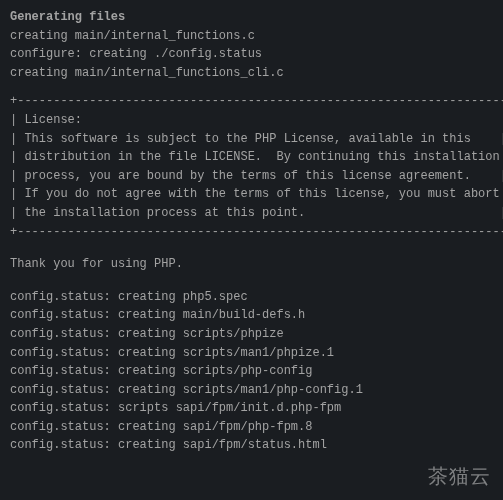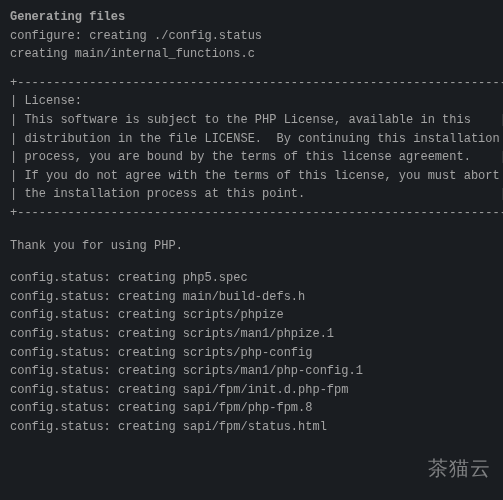--- a/index.html
+++ b/index.html
@@ -24,53 +24,54 @@
     color: #a3a3a3;
   }
   .spacer {
     height: 14px;
   }
   .spacer-sm {
     height: 10px;
   }
   .watermark {
     position: absolute;
-    bottom: 16px;
+    bottom: 8px;
     right: 12px;
     font-size: 20px;
     color: rgba(210,210,210,0.55);
     font-family: sans-serif;
     pointer-events: none;
     letter-spacing: 1px;
   }
 </style>
 </head>
 <body>
 
 <div>
   <div class="heading line">Generating files</div>
+  <div class="line">creating main/internal_functions.c</div>
   <div class="line">configure: creating ./config.status</div>
-  <div class="line">creating main/internal_functions.c</div>
+  <div class="line">creating main/internal_functions_cli.c</div>
   <div class="spacer-sm"></div>
   <div class="line">+--------------------------------------------------------------------+</div>
   <div class="line">| License:                                                           |</div>
   <div class="line">| This software is subject to the PHP License, available in this    |</div>
   <div class="line">| distribution in the file LICENSE.  By continuing this installation |</div>
   <div class="line">| process, you are bound by the terms of this license agreement.    |</div>
   <div class="line">| If you do not agree with the terms of this license, you must abort |</div>
   <div class="line">| the installation process at this point.                           |</div>
   <div class="line">+--------------------------------------------------------------------+</div>
   <div class="spacer"></div>
   <div class="line">Thank you for using PHP.</div>
   <div class="spacer"></div>
   <div class="line">config.status: creating php5.spec</div>
   <div class="line">config.status: creating main/build-defs.h</div>
   <div class="line">config.status: creating scripts/phpize</div>
   <div class="line">config.status: creating scripts/man1/phpize.1</div>
   <div class="line">config.status: creating scripts/php-config</div>
   <div class="line">config.status: creating scripts/man1/php-config.1</div>
-  <div class="line">config.status: creating sapi/fpm/init.d.php-fpm</div>
+  <div class="line">config.status: scripts sapi/fpm/init.d.php-fpm</div>
   <div class="line">config.status: creating sapi/fpm/php-fpm.8</div>
   <div class="line">config.status: creating sapi/fpm/status.html</div>
 
 </div>
 
 <div class="watermark">茶猫云</div>
 
 </body></html>

